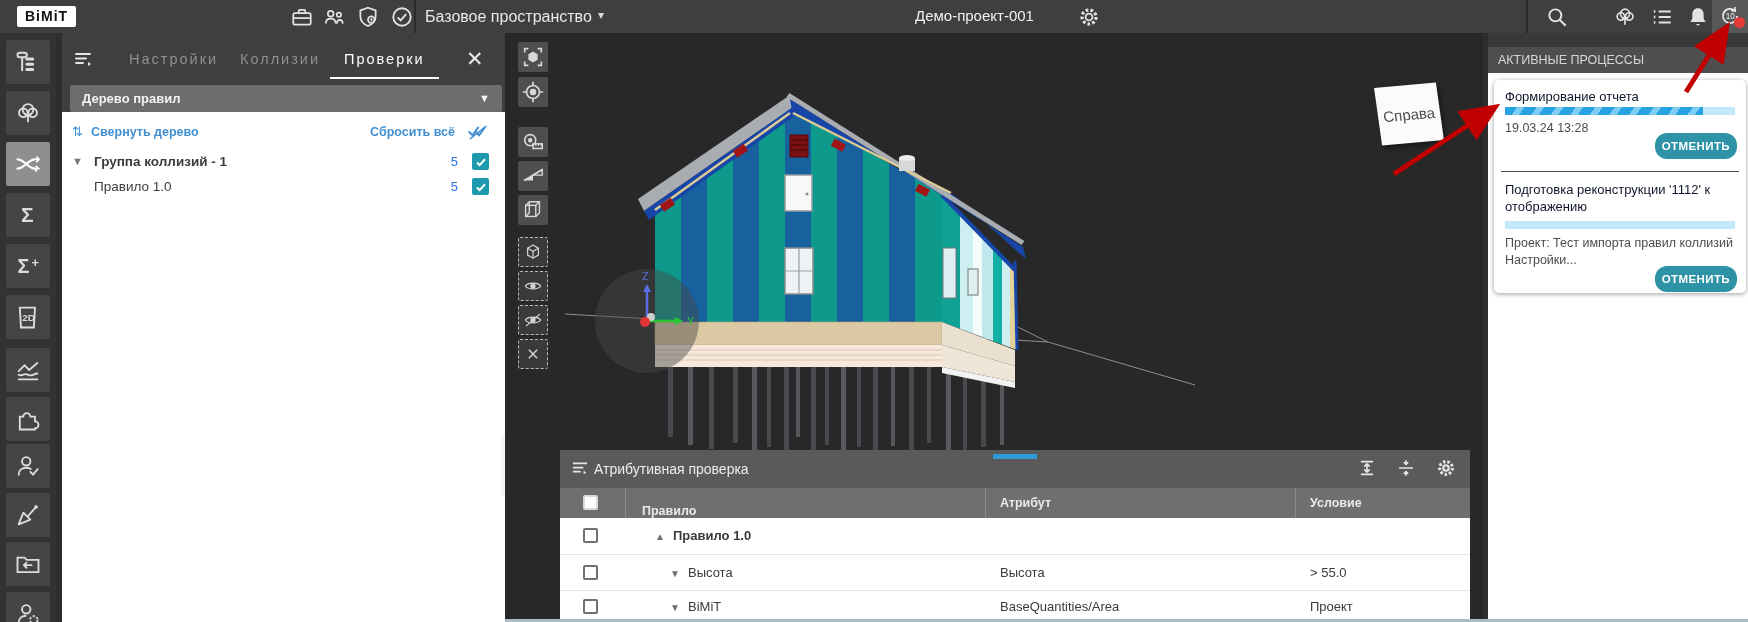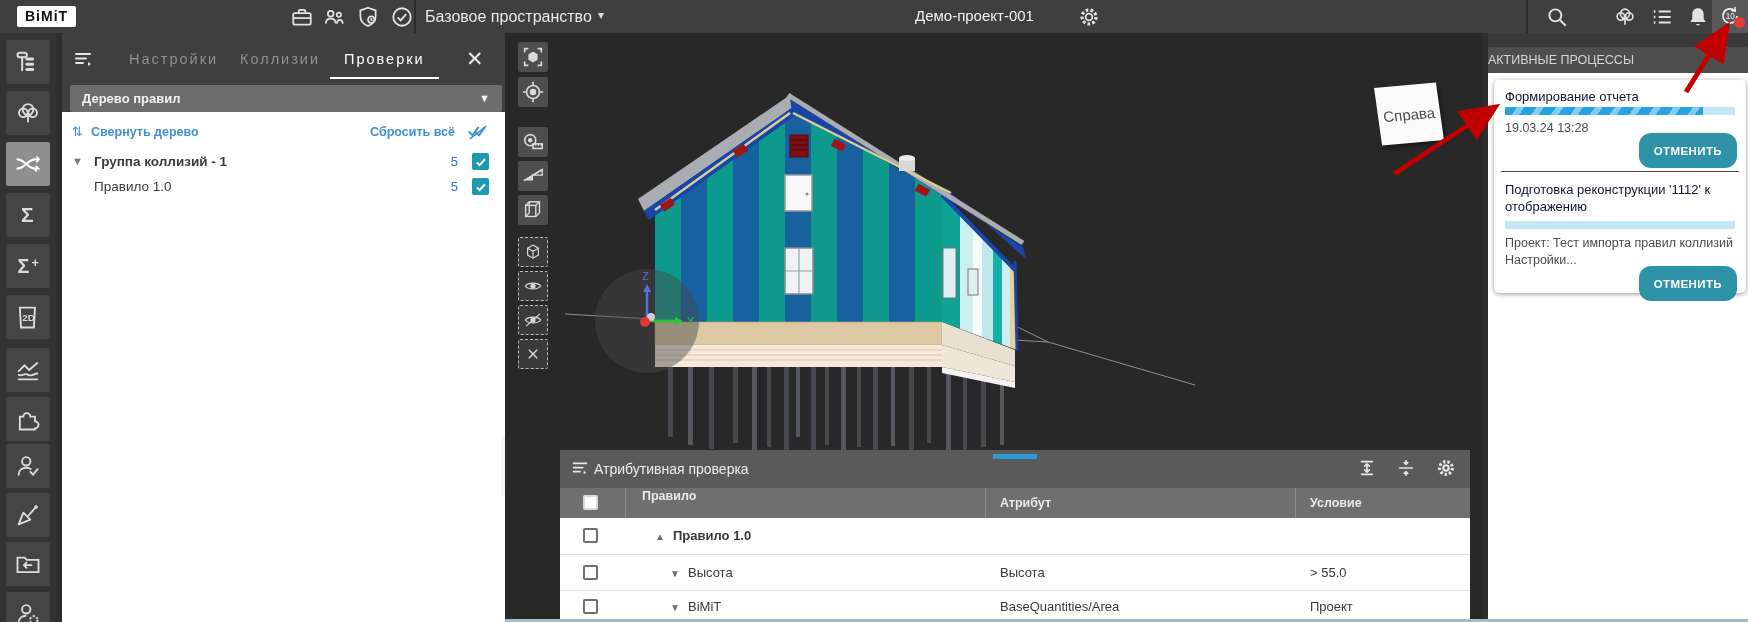--- a/index.html
+++ b/index.html
@@ -72,28 +72,28 @@
           font-size:13px; color:#3a3a3a; }
   .tcbx { position:absolute; left:23px; width:15px; height:15px; border:2px solid #707070; border-radius:2px;
           background:#fff; cursor:pointer; }
   .rcar { position:absolute; color:#6f6f6f; font-size:10px; cursor:pointer; }
 
   
   #right-panel { position:absolute; left:1483px; top:33px; width:265px; height:589px; background:#fff;
                  border-left:5px solid #2e2e2e; z-index:9; }
   #rp-strip { position:absolute; left:0; top:0; width:260px; height:14px; background:#393939; }
   #rp-header { position:absolute; left:0; top:14px; width:260px; height:26px; background:#4e4e4e;
-               color:#d6d6d6; font-size:12.5px; line-height:26px; }
+               color:#d6d6d6; font-size:12.5px; line-height:26px; padding-left:10px; }
   #proc-card { position:absolute; left:6px; top:47px; width:252px; height:213px; background:#fff;
                border-radius:5px; box-shadow:0 1px 5px rgba(0,0,0,.4); }
   .pc-title { position:absolute; left:11px; width:230px; color:#0f172a; font-size:13px; line-height:17px; }
   .pbar { position:absolute; left:11px; width:230px; height:8px; background:#c3e7f8; border-radius:1px; overflow:hidden; }
   .pbar .fill { height:8px; background:repeating-linear-gradient(125deg,#27a3e4 0 10px,#7fcdf2 10px 16px); }
   .pc-dark { position:absolute; left:11px; color:#4c4c4c; font-size:12.5px; }
-  .cancel-btn { position:absolute; right:9px; height:35px; padding:0 15px; background:#2f93a8; color:#fff;
+  .cancel-btn { position:absolute; right:9px; height:26px; padding:0 7px; background:#2f93a8; color:#fff;
                 border:none; border-radius:12px; font-size:11.5px; font-weight:bold; letter-spacing:.4px;
                 font-family:"Liberation Sans",sans-serif; cursor:pointer; }
   #pc-divider { position:absolute; left:7px; top:91px; width:238px; height:1px; background:#4a4a4a; }
 
   #bottom-strip { position:absolute; left:505px; top:619px; width:1243px; height:3px; background:#a8bcc6; z-index:15; }
   #arrows { position:absolute; left:0; top:0; width:1748px; height:622px; z-index:50; pointer-events:none; }
 </style>
 </head>
 <body>
 
@@ -504,21 +504,21 @@
       <svg viewBox="0 0 22 22" width="20" height="20" fill="none" stroke="currentColor">
         <circle cx="11" cy="11" r="7" stroke-width="3.4" stroke-dasharray="2.7 2.1"></circle>
           <circle cx="11" cy="11" r="3" stroke-width="2.4"></circle>
         </svg>
     </div>
   </div>
 
   <div id="bp-cols">
     <span class="tcbx" style="top:7px; border-color:#dadada"></span>
     <div class="colv" style="left:65px"></div>
-    <div class="abs" style="left:82px; top:1px">Правило</div>
+    <div class="abs" style="left:82px; top:16px">Правило</div>
     <div class="colv" style="left:425px"></div>
     <div class="abs" style="left:440px; top:8px">Атрибут</div>
     <div class="colv" style="left:735px"></div>
     <div class="abs" style="left:750px; top:8px">Условие</div>
   </div>
 
   <div class="bodyv" style="left:65px"></div>
   <div class="bodyv" style="left:425px"></div>
   <div class="bodyv" style="left:735px"></div>
 

